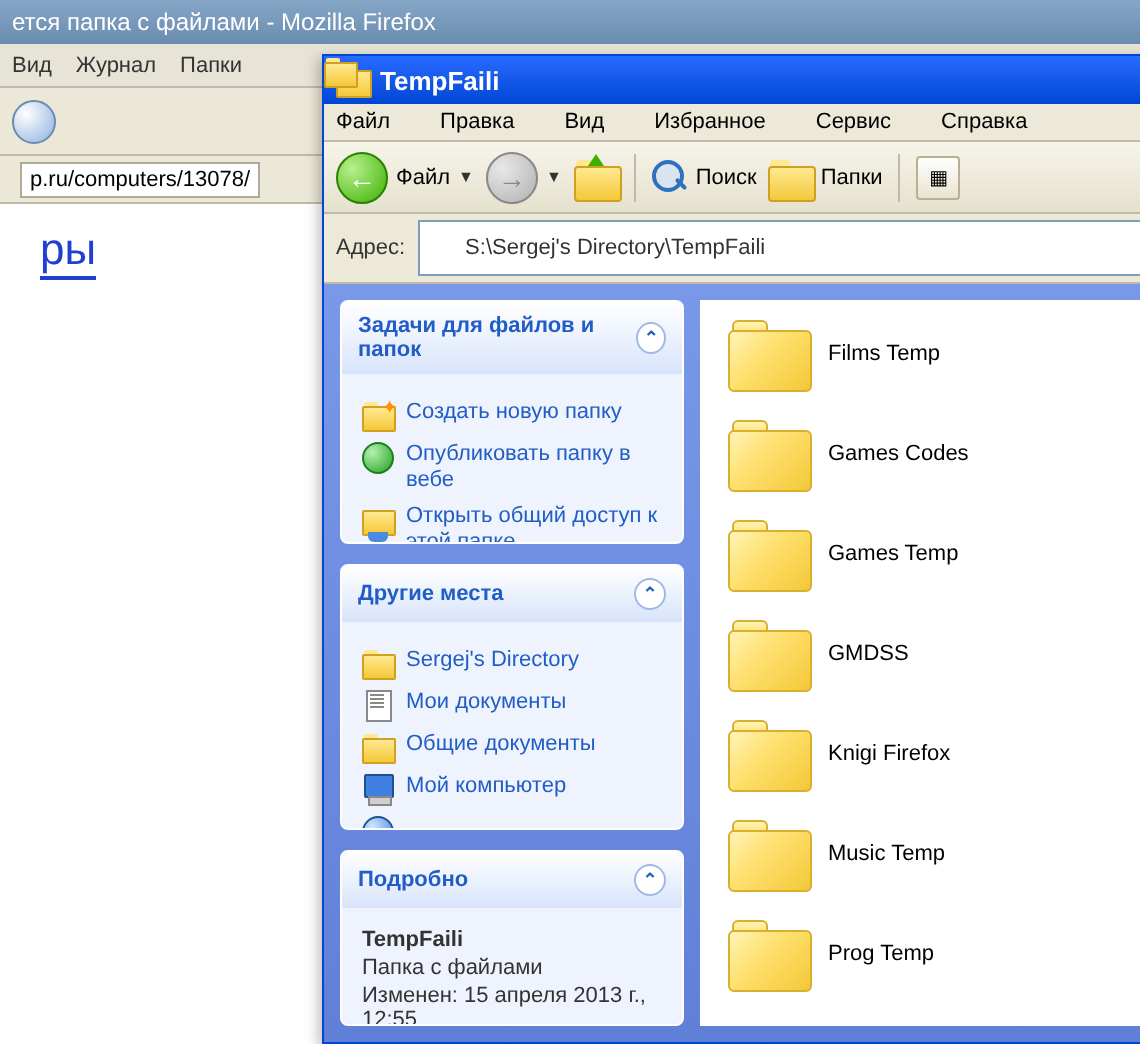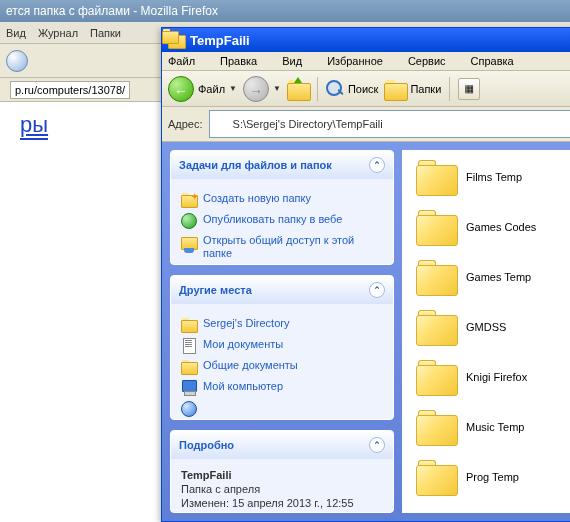--- a/index.html
+++ b/index.html
@@ -69,21 +69,20 @@
   .ff-body {
     padding: 10px 20px;
     color:#333;
   }
   .ff-body h2{
     font-size:22px;
     color:#2040d0;
     border-bottom:2px solid #2040d0;
     display:inline-block;
     font-weight:normal;
-    text-decoration:underline;
   }
   .ff-user{
     margin-top:40px;
     text-align:center;
     letter-spacing:2px;
     color:#555;
   }
   .ff-user .ts{
     font-size:10px;
     letter-spacing:0;
@@ -206,21 +205,21 @@
     height:28px;
   }
 
   .ex-body{
     flex:1;display:flex;overflow:hidden;
     background:linear-gradient(#7a98e8,#6080d8);
     padding:8px;
     gap:8px;
   }
   .tasks-col{
-    width:224px;display:flex;flex-direction:column;gap:10px;
+    width:172px;display:flex;flex-direction:column;gap:10px;
   }
   .panel{
     background:#eef3fd;
     border-radius:4px;
     overflow:hidden;
     border:1px solid #fff;
   }
   .panel-hd{
     background:linear-gradient(#fff,#d8e4fb);
     color:#215dc6;
@@ -416,21 +415,21 @@
         </div>
       </div>
 
       <div class="panel">
         <div class="panel-hd">
           <span>Подробно</span>
           <span class="chev">⌃</span>
         </div>
         <div class="details-body">
           <div><b>TempFaili</b></div>
-          <div>Папка с апреля</div>
+          <div>Папка с файлами</div>
           <div>Изменен: 15 апреля 2013 г., 12:55</div>
         </div>
       </div>
 
     </div>
 
     <div class="files-col">
       <div class="file-item">
         <div class="big-folder"></div>
         <span>Films Temp</span>

